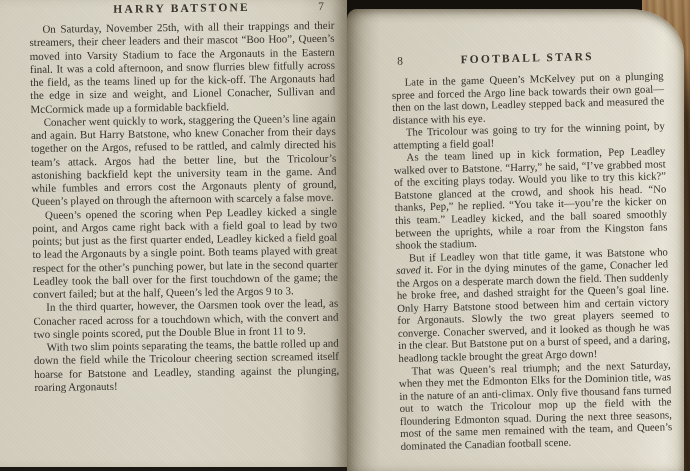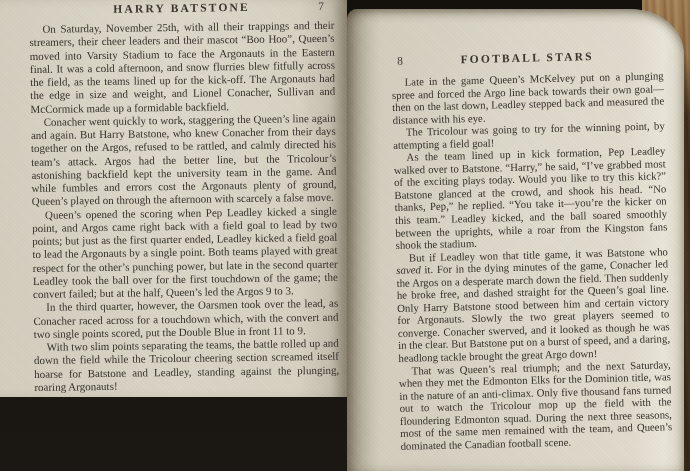--- a/index.html
+++ b/index.html
@@ -23,21 +23,21 @@
     width: 48px;
     height: 100%;
     background:
       linear-gradient(180deg, rgba(255,225,170,0.16) 0px, rgba(255,225,170,0.05) 55px, rgba(0,0,0,0.50) 115px, rgba(0,0,0,0.62) 100%),
       repeating-linear-gradient(88deg, #8f6b42 0px, #775331 3px, #97754d 6px, #7f5b35 10px, #9d7c53 14px, #8a6640 18px);
   }
   
   .page { position: absolute; }
   .page-left {
     left: 0; top: 0;
-    width: 347px; height: 397px;
+    width: 347px; height: 467px;
     background:
       radial-gradient(ellipse at 42% 28%, rgba(255,255,248,0.12), rgba(255,255,248,0) 62%),
       linear-gradient(90deg, #d2cdbd 0%, #d9d4c5 52%, #d6d1c1 86%, #c4beae 95%, #a8a18f 100%);
     box-shadow: inset -12px 0 14px -7px rgba(70,58,36,0.40);
   }
   .page-right {
     left: 347px; top: 9px;
     width: 337px; height: 462px;
     border-radius: 10px 54px 0 0 / 10px 46px 0 0;
     background:

